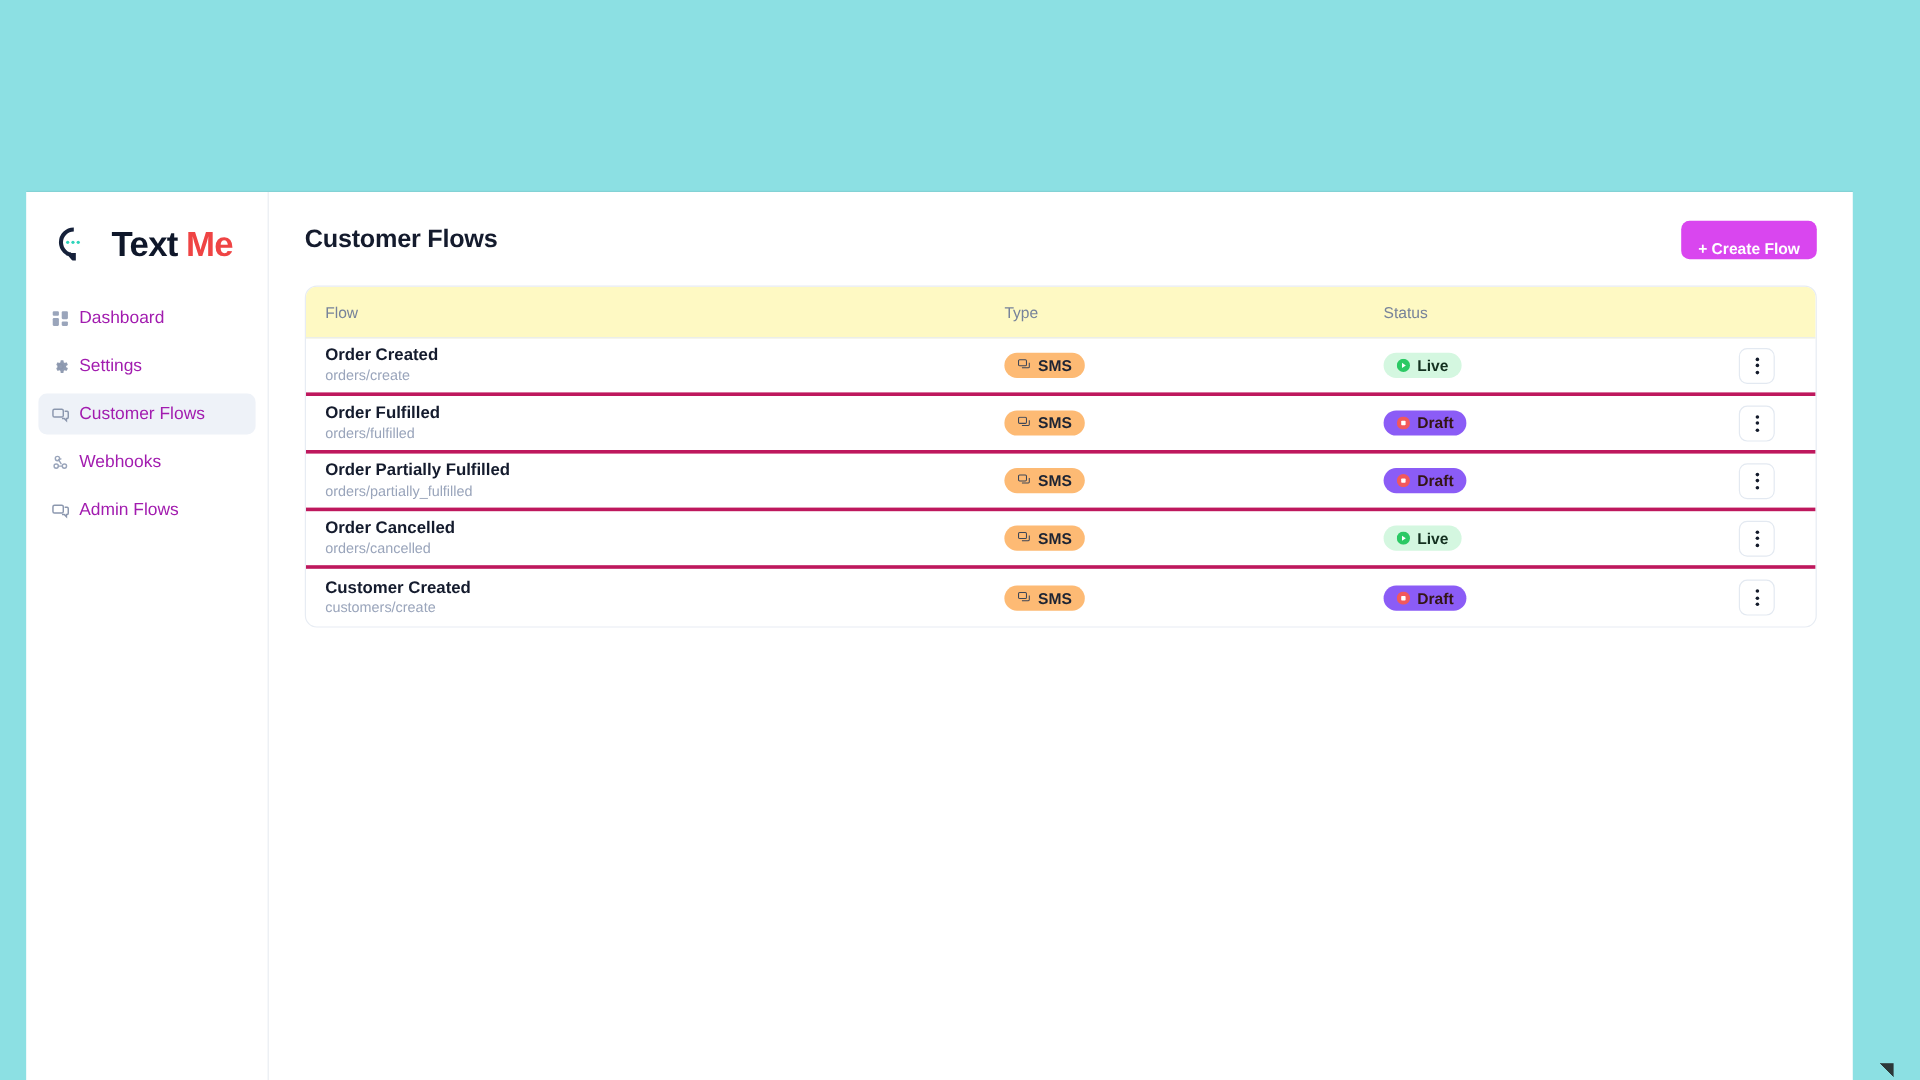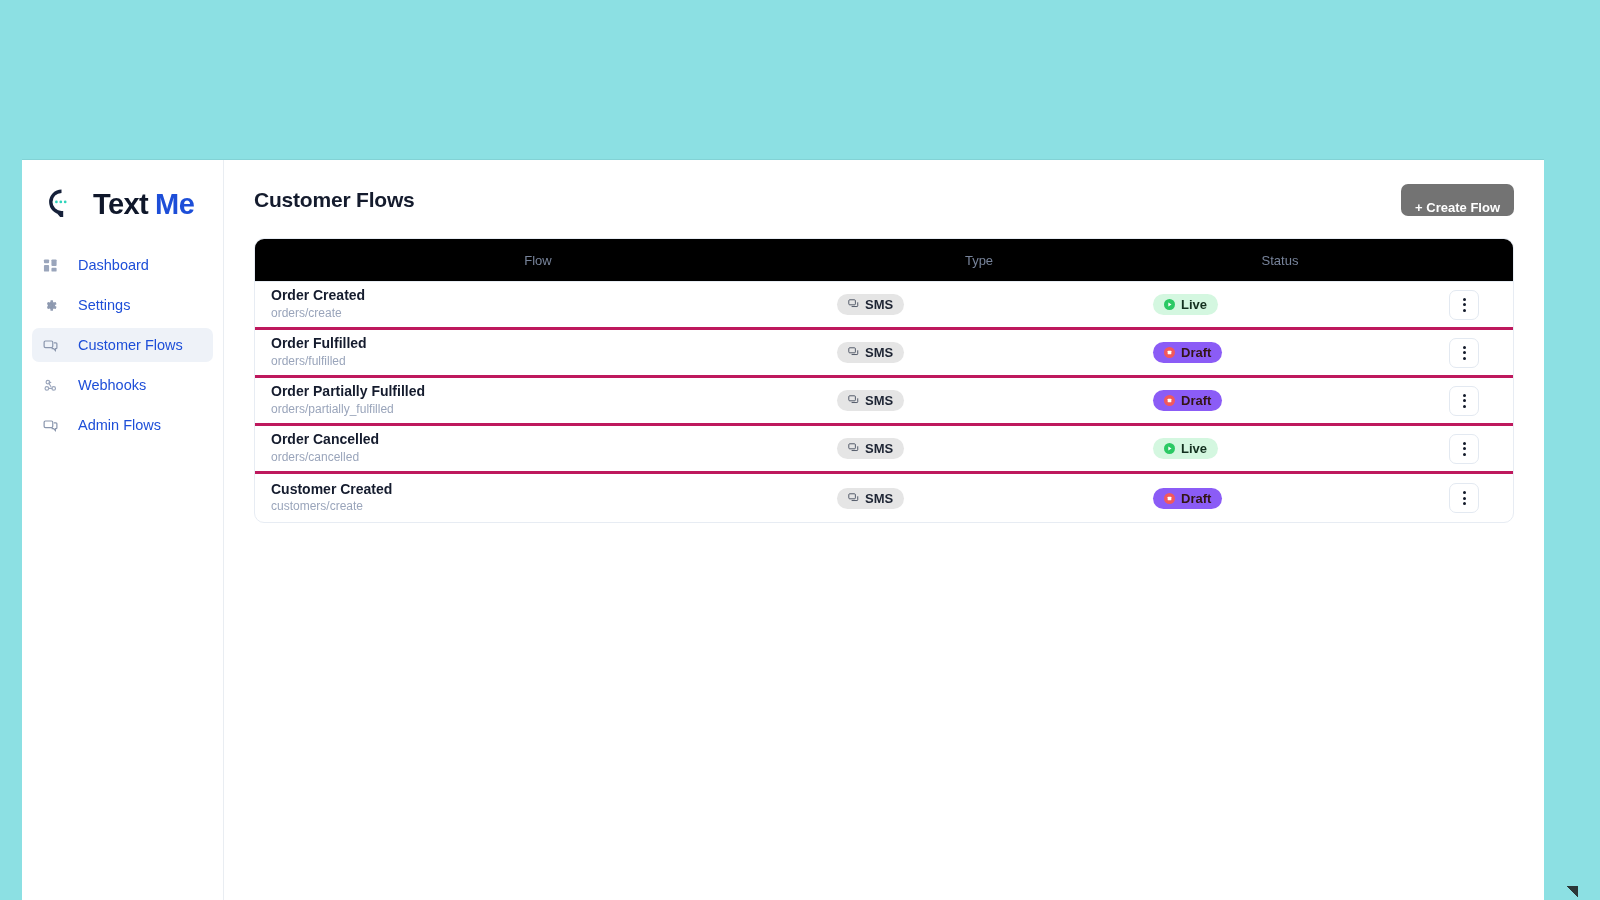--- a/index.html
+++ b/index.html
@@ -36,33 +36,33 @@
   }
   .logo-mark { margin-right: 1px; display:block; }
   .logo-text {
     font-size: 29px;
     font-weight: 700;
     letter-spacing: -0.6px;
     line-height: 1;
     white-space: nowrap;
   }
   .logo-text .t1 { color: #0f172a; margin-left: 16px; }
-  .logo-text .t2 { color: #1d4ed8; margin-left: 7px; }
+  .logo-text .t2 { color: #ef4444; margin-left: 7px; }
 
   .nav { padding: 0 10px; }
   .nav-item {
     display: flex;
     align-items: center;
-    gap: 20px;
+    gap: 8px;
     height: 34px;
     padding: 0 10px;
     margin-bottom: 6px;
     border-radius: 7px;
     cursor: pointer;
-    color: #1d4ed8;
+    color: #a21caf;
     font-size: 14.5px;
   }
   .nav-item.active { background: #eef2f8; }
   .nav-icon { width: 16px; height: 16px; display:flex; align-items:center; justify-content:center; flex:0 0 16px; }
   .nav-icon svg { display:block; }
 
   
   .main {
     flex: 1;
     padding: 24px 30px 0 30px;
@@ -74,21 +74,21 @@
     justify-content: space-between;
     margin-bottom: 22px;
   }
   .page-title {
     font-size: 21px;
     font-weight: 700;
     color: #141b2d;
     letter-spacing: -0.2px;
   }
   .create-btn {
-    background: #737373;
+    background: #d946ef;
     color: #ffffff;
     border: none;
     border-radius: 7px;
     height: 30px;
     padding: 16px 14px;
     font-size: 13px;
     font-weight: 600;
     font-family: "Liberation Sans", sans-serif;
     cursor: pointer;
     white-space: nowrap;
@@ -102,23 +102,22 @@
     background: #fff;
   }
   .t-row {
     display: flex;
     align-items: center;
     border-bottom: 3px solid #be185d;
   }
   .t-row:last-child { border-bottom: none; }
   .t-head {
     height: 43px;
-    background: #000000;
+    background: #fef9c3;
     border-bottom: 1px solid #e7ecf3;
-    text-align: center;
   }
   .t-head .cell {
     font-size: 13px;
     color: #77839a;
     font-weight: 400;
   }
   .cell { padding: 0 16px; min-width: 0; }
   .c-flow   { flex: 0 0 566px; }
   .c-type   { flex: 0 0 316px; }
   .c-status { flex: 1 1 auto; }
@@ -142,21 +141,21 @@
     display: inline-flex;
     align-items: center;
     gap: 6px;
     border-radius: 999px;
     font-size: 13px;
     font-weight: 600;
     padding: 4px 11px;
     line-height: 1;
     white-space: nowrap;
   }
-  .badge-type { background: #e5e5e5; color: #1d2433; }
+  .badge-type { background: #fdba74; color: #1d2433; }
   .badge-live { background: #d4f7e0; color: #13301f; }
   .badge-draft{ background: #8b5cf6; color: #331515; }
   .badge svg { display:block; }
 
   .kebab-btn {
     width: 30px; height: 30px;
     border: 1px solid #e3e9f1;
     border-radius: 7px;
     background: #fff;
     display: flex;

